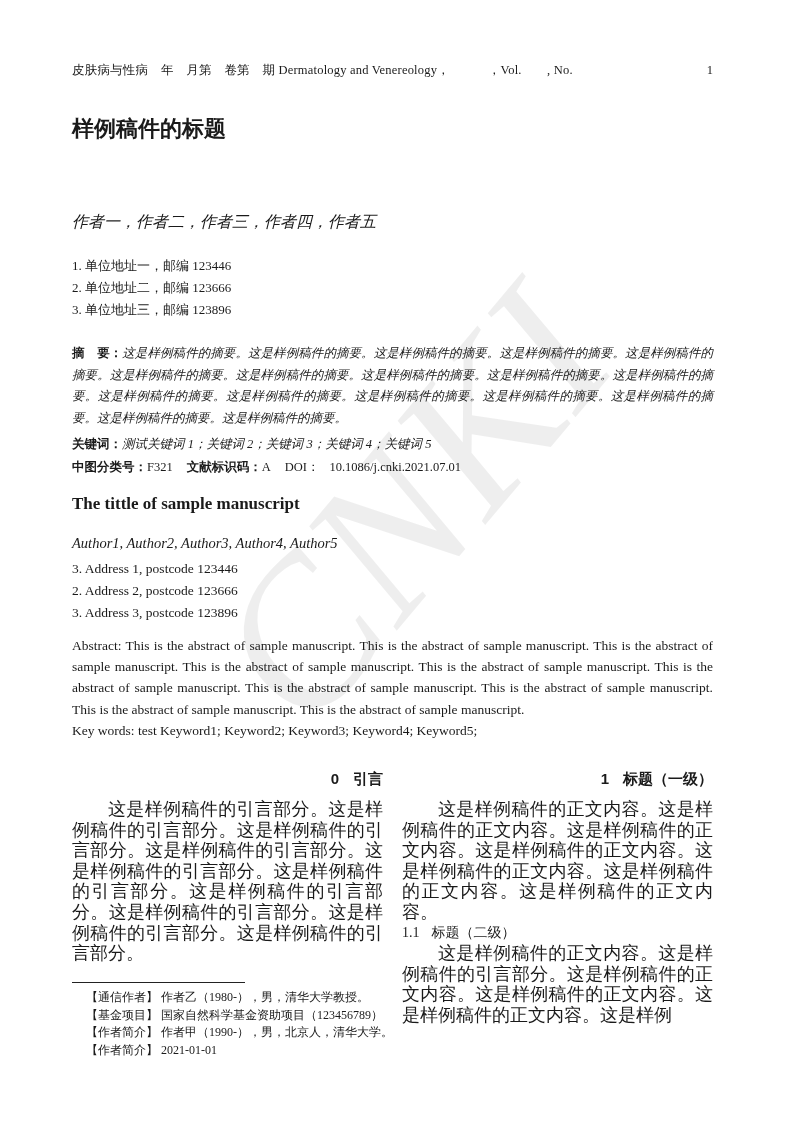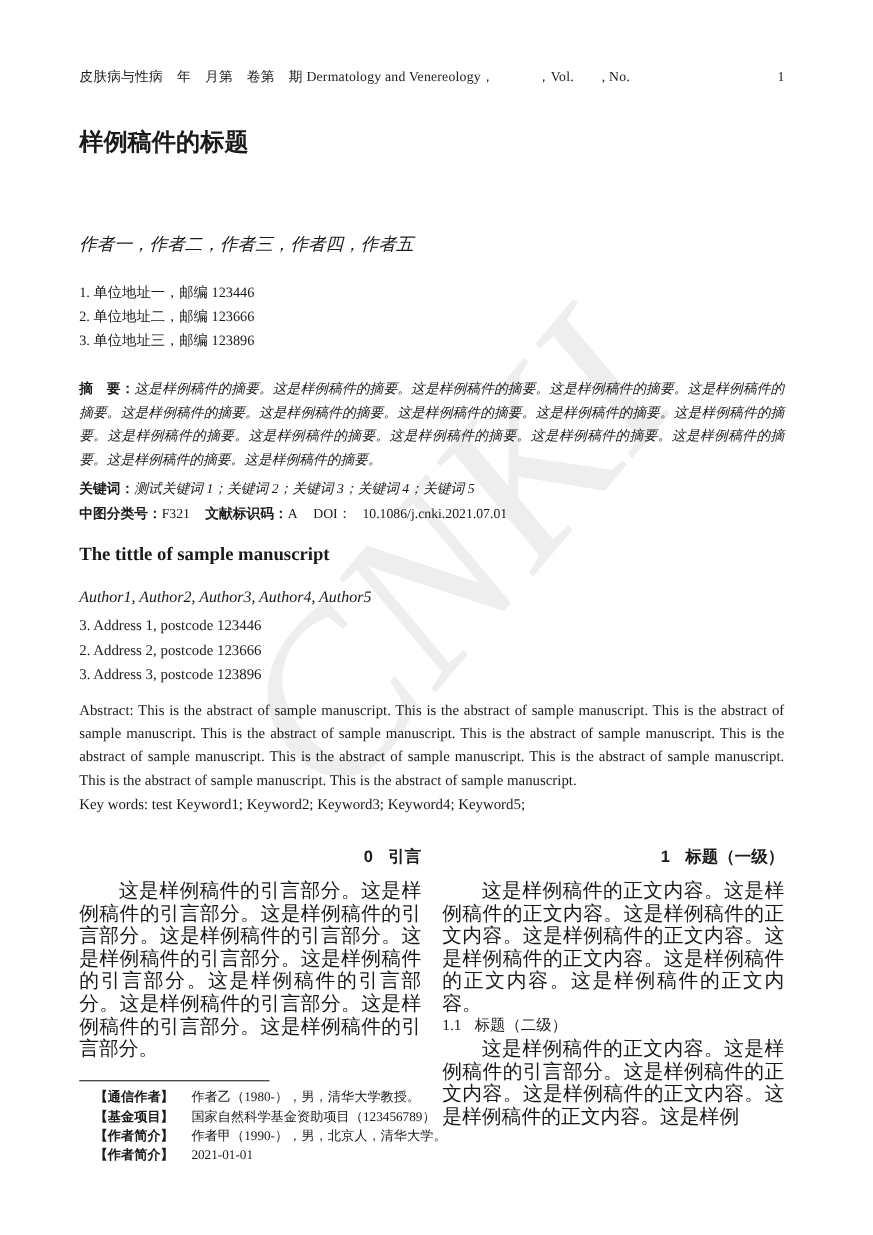--- a/index.html
+++ b/index.html
@@ -119,22 +119,22 @@
   
   .footnotes { top: 982px; font-size: 12px; line-height: 17.6px; }
   .footnote-rule {
     width: 173px;
     border-top: 1px solid #222;
     margin-bottom: 6px;
   }
   .footnote-list { padding-left: 14px; }
   .fn-label {
     font-family: "Liberation Sans", "DejaVu Sans", sans-serif;
-    font-weight: bold;
-    margin-right: 16px;
+    font-weight: normal;
+    margin-right: 3px;
   }
 </style>
 </head>
 <body>
 
 <div class="page">
 
   <div class="watermark">CNKI</div>
 
   <div class="abs header">

